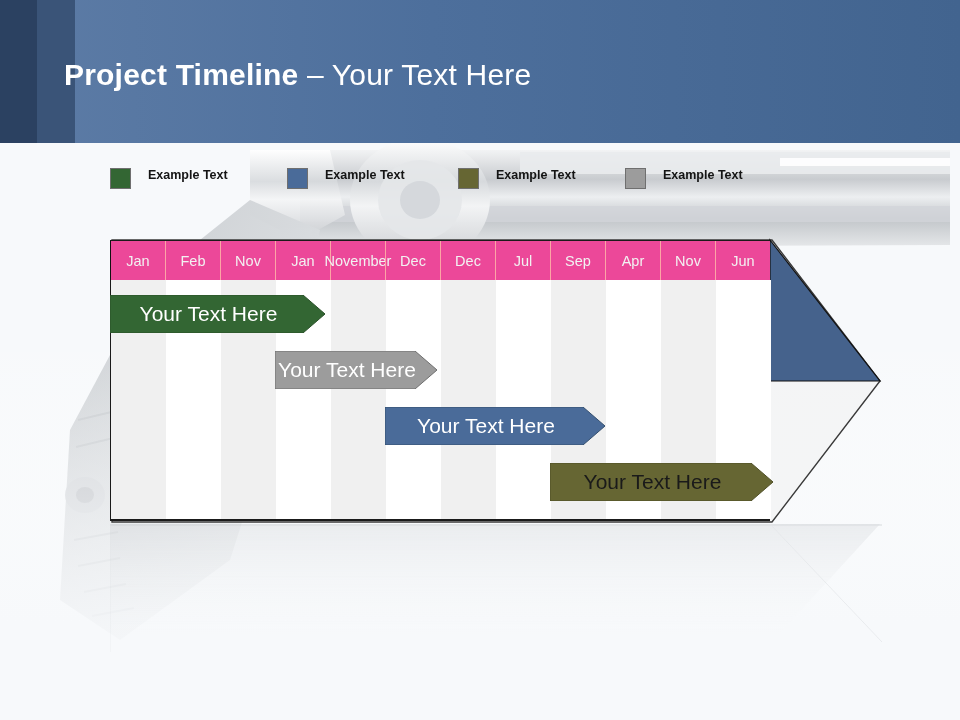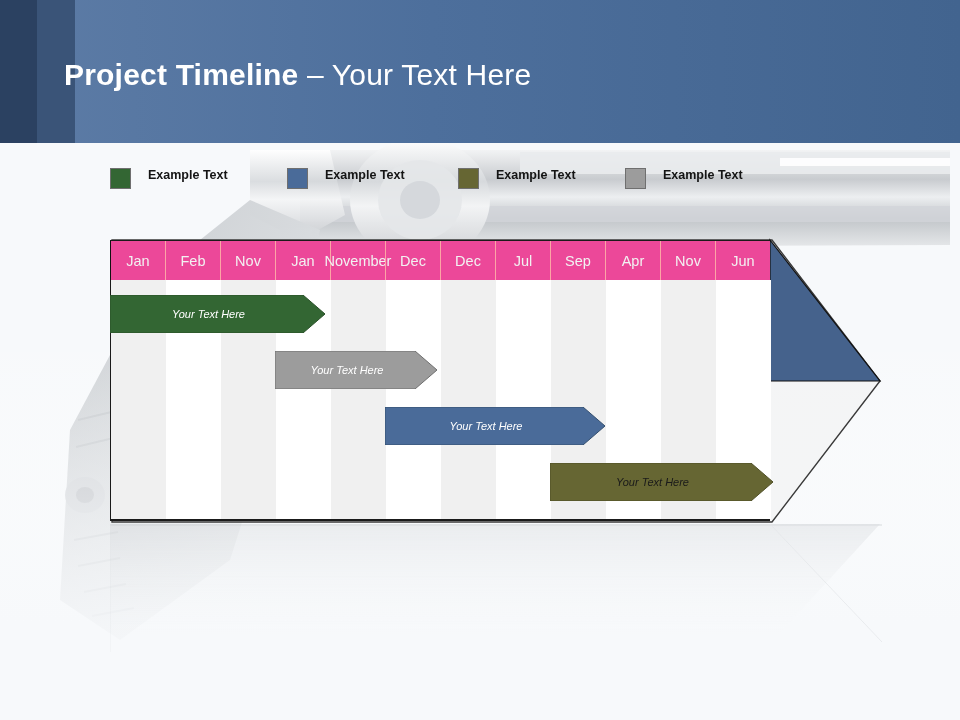--- a/index.html
+++ b/index.html
@@ -46,22 +46,22 @@
     border-left:1px solid #1a1a1a;border-bottom:2px solid #1a1a1a;box-sizing:border-box;}
   .grid-col{flex:0 0 55px;width:55px;height:100%;box-sizing:border-box;}
   .grid-col.odd{background:#f0f0f0;}
   .grid-col.even{background:#ffffff;}
 
   
   .bar{position:absolute;height:38px;display:flex;align-items:center;}
   .bar-body{position:relative;height:38px;display:flex;align-items:center;
     justify-content:center;box-sizing:border-box;}
   .bar svg{position:absolute;left:0;top:0;}
-  .bar-text{position:relative;z-index:2;font-size:11px;white-space:nowrap;
-    padding-right:18px;font-style:italic;}
+  .bar-text{position:relative;z-index:2;font-size:21px;white-space:nowrap;
+    padding-right:18px;}
   .bar-text.light{color:#ffffff;}
   .bar-text.dark{color:#1a1a1a;}
 
   
   .reflect{position:absolute;left:110px;top:524px;width:772px;height:130px;
     opacity:.30;pointer-events:none;}
 </style>
 </head>
 <body>
 

